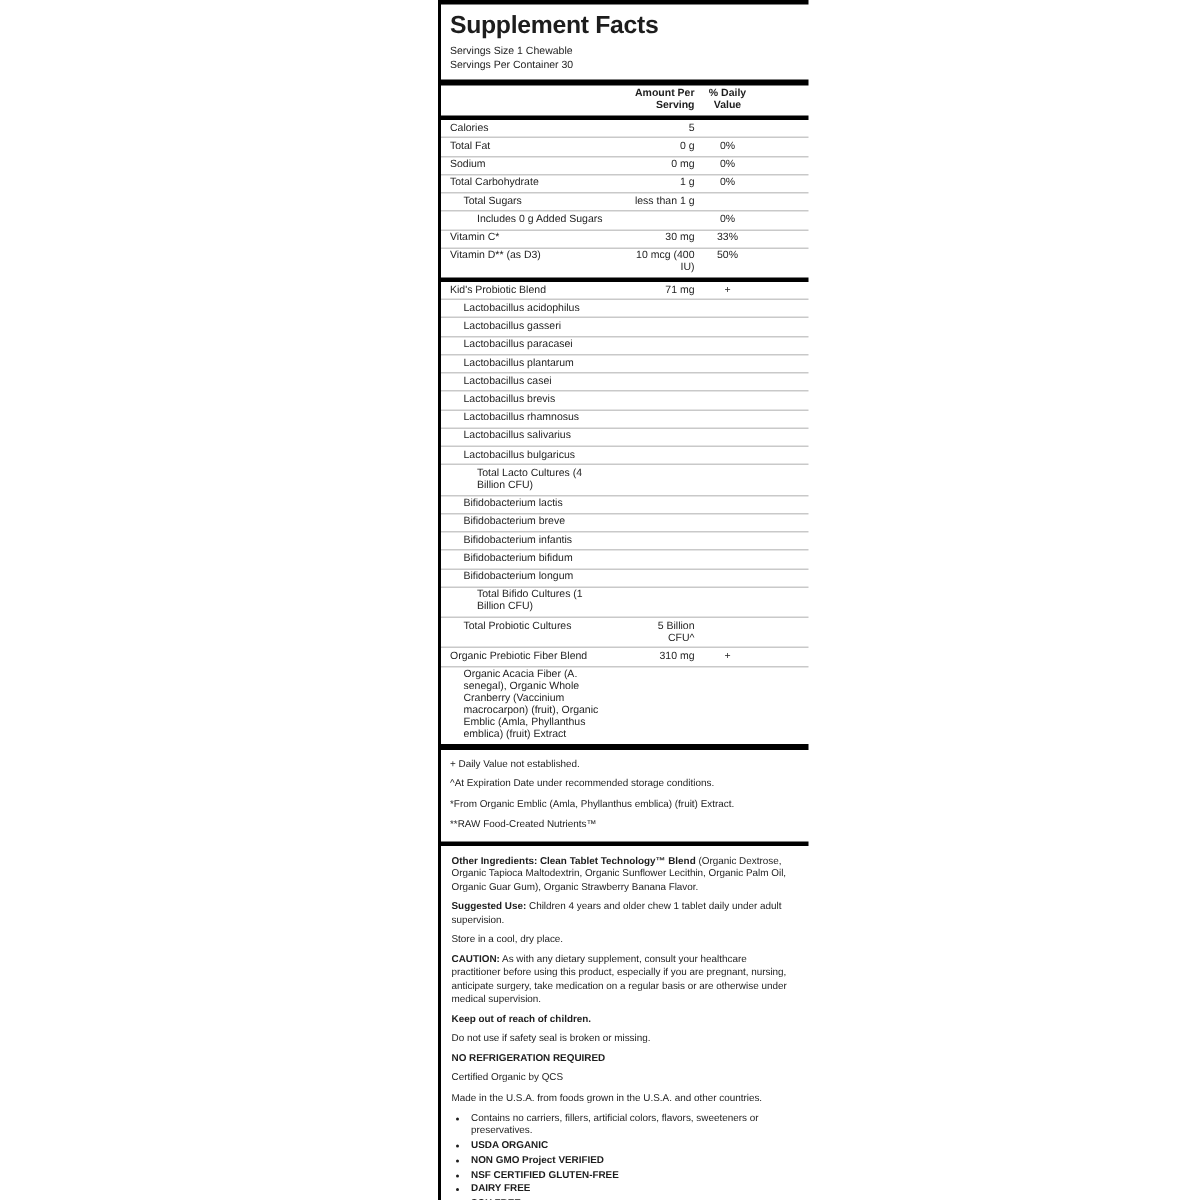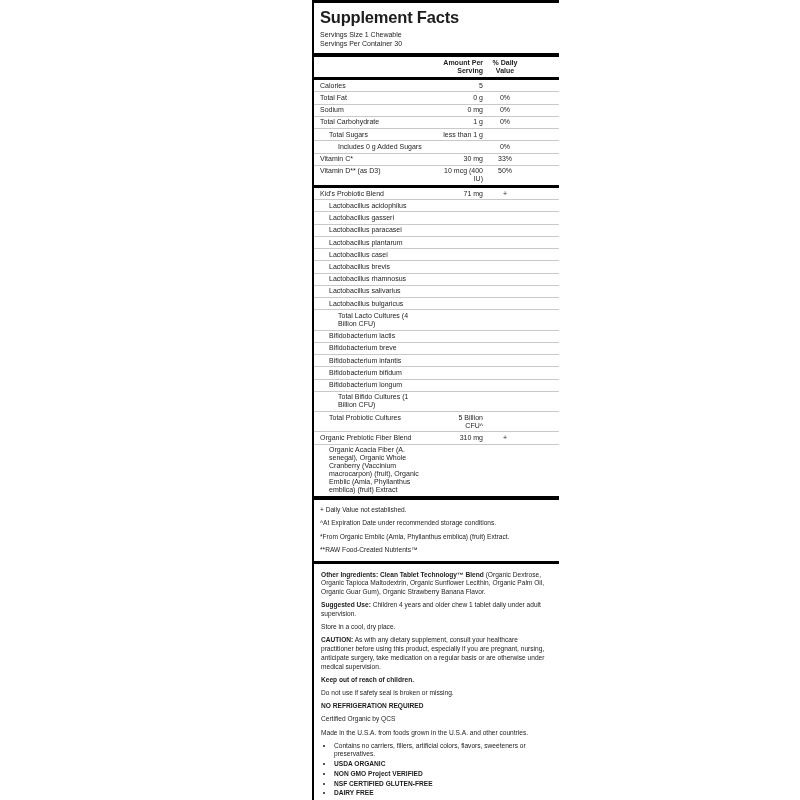--- a/index.html
+++ b/index.html
@@ -2,21 +2,21 @@
 <html><head>
 <meta charset="utf-8">
 <style>
   html,body{margin:0;padding:0;}
   body{
     width:800px;height:800px;background:#ffffff;position:relative;overflow:hidden;
     font-family:"Liberation Sans",sans-serif;color:#1d1d1d;
     -webkit-font-smoothing:antialiased;
   }
   .label{
-    position:absolute;left:312px;top:0;width:247px;height:800px;
+    position:absolute;left:292px;top:0;width:247px;height:800px;
     border-left:2px solid #000;box-sizing:border-box;
   }
   .topbar{height:3px;background:#000;}
   .bar{height:3.5px;background:#000;}
   .title{font-size:16.5px;font-weight:bold;letter-spacing:-.2px;margin:5px 0 3px 6px;}
   .serv{font-size:7px;line-height:9px;margin-left:6px;}
   .serv2{margin-bottom:5px;}
   
   .colhdr{display:flex;align-items:flex-start;font-size:7px;font-weight:bold;line-height:1.15;padding:2px 2px 2px 6px;}
   .colhdr .sp{flex:1;}

